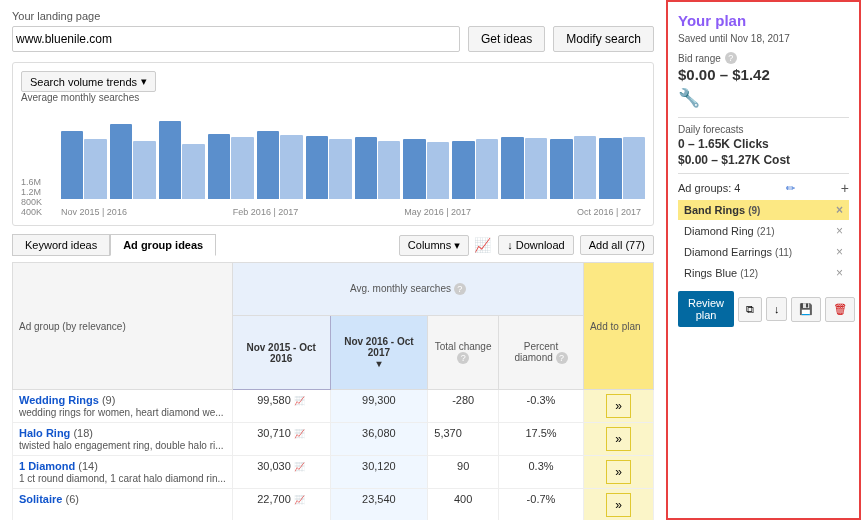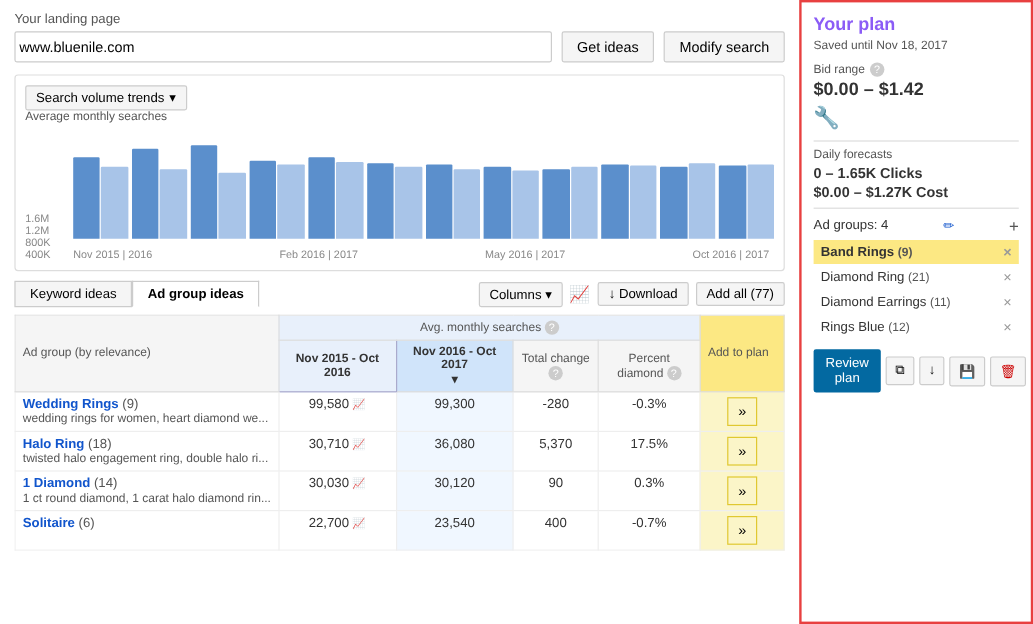--- a/index.html
+++ b/index.html
@@ -37,21 +37,21 @@
     .tab-btn { border: 1px solid #ccc; background: #f5f5f5; padding: 4px 12px; font-size: 11px; cursor: pointer; }
     .tab-btn.active { background: #fff; border-bottom: 1px solid #fff; font-weight: bold; }
     .tabs-right { display: flex; gap: 6px; align-items: center; }
     .btn-columns { background: #f5f5f5; border: 1px solid #ccc; padding: 3px 8px; font-size: 11px; cursor: pointer; border-radius: 2px; }
     .btn-download { background: #f5f5f5; border: 1px solid #ccc; padding: 3px 8px; font-size: 11px; cursor: pointer; border-radius: 2px; }
     .btn-add-all { background: #f5f5f5; border: 1px solid #ccc; padding: 3px 8px; font-size: 11px; cursor: pointer; border-radius: 2px; }
 
     
     .table-wrapper { overflow: hidden; }
     table { width: 100%; border-collapse: collapse; font-size: 11px; }
-    th { background: #f5f5f5; border: 1px solid #ddd; padding: 4px 6px; text-align: left; font-weight: normal; color: #555; font-size: 10px; margin-top: 14px; }
+    th { background: #f5f5f5; border: 1px solid #ddd; padding: 20px 6px; text-align: left; font-weight: normal; color: #555; font-size: 10px; margin-top: 14px; }
     th.center { text-align: center; }
     td { border: 1px solid #eee; padding: 4px 6px; vertical-align: top; }
     .ad-group-name { color: #1155cc; font-weight: bold; cursor: pointer; }
     .ad-group-desc { color: #555; font-size: 10px; overflow: hidden; text-overflow: ellipsis; white-space: nowrap; max-width: 200px; }
     .add-to-plan-cell { background: #fbf5c8; text-align: center; vertical-align: middle; }
     .arrow-btn { background: #fbf5c8; border: 1px solid #e0c830; padding: 4px 8px; cursor: pointer; font-size: 12px; }
 
     
     .plan-title { font-size: 15px; font-weight: bold; color: #8b5cf6; margin-bottom: 4px; }
     .plan-saved { font-size: 10px; color: #555; margin-bottom: 8px; }
@@ -215,21 +215,21 @@
               <td style="text-align: center;">99,580 <span class="trend-icon">📈</span></td>
               <td style="text-align: center; background: rgb(240, 247, 255);">99,300</td>
               <td style="text-align: center;">-280</td>
               <td style="text-align: center;">-0.3%</td>
               <td class="add-to-plan-cell"><button class="arrow-btn">»</button></td>
             </tr>
             <tr>
               <td><span class="ad-group-name">Halo Ring <span style="color:#555;font-weight:normal;">(18)</span></span><br><span class="ad-group-desc">twisted halo engagement ring, double halo ri...</span></td>
               <td style="text-align: center;">30,710 <span class="trend-icon">📈</span></td>
               <td style="text-align: center; background: rgb(240, 247, 255);">36,080</td>
-              <td style="text-align: center;">5,370</td>
+              <td style="">5,370</td>
               <td style="text-align: center;">17.5%</td>
               <td class="add-to-plan-cell"><button class="arrow-btn">»</button></td>
             </tr>
             <tr>
               <td><span class="ad-group-name">1 Diamond <span style="color:#555;font-weight:normal;">(14)</span></span><br><span class="ad-group-desc">1 ct round diamond, 1 carat halo diamond rin...</span></td>
               <td style="text-align: center;">30,030 <span class="trend-icon">📈</span></td>
               <td style="text-align: center; background: rgb(240, 247, 255);">30,120</td>
               <td style="text-align: center;">90</td>
               <td style="text-align: center;">0.3%</td>
               <td class="add-to-plan-cell"><button class="arrow-btn">»</button></td>

